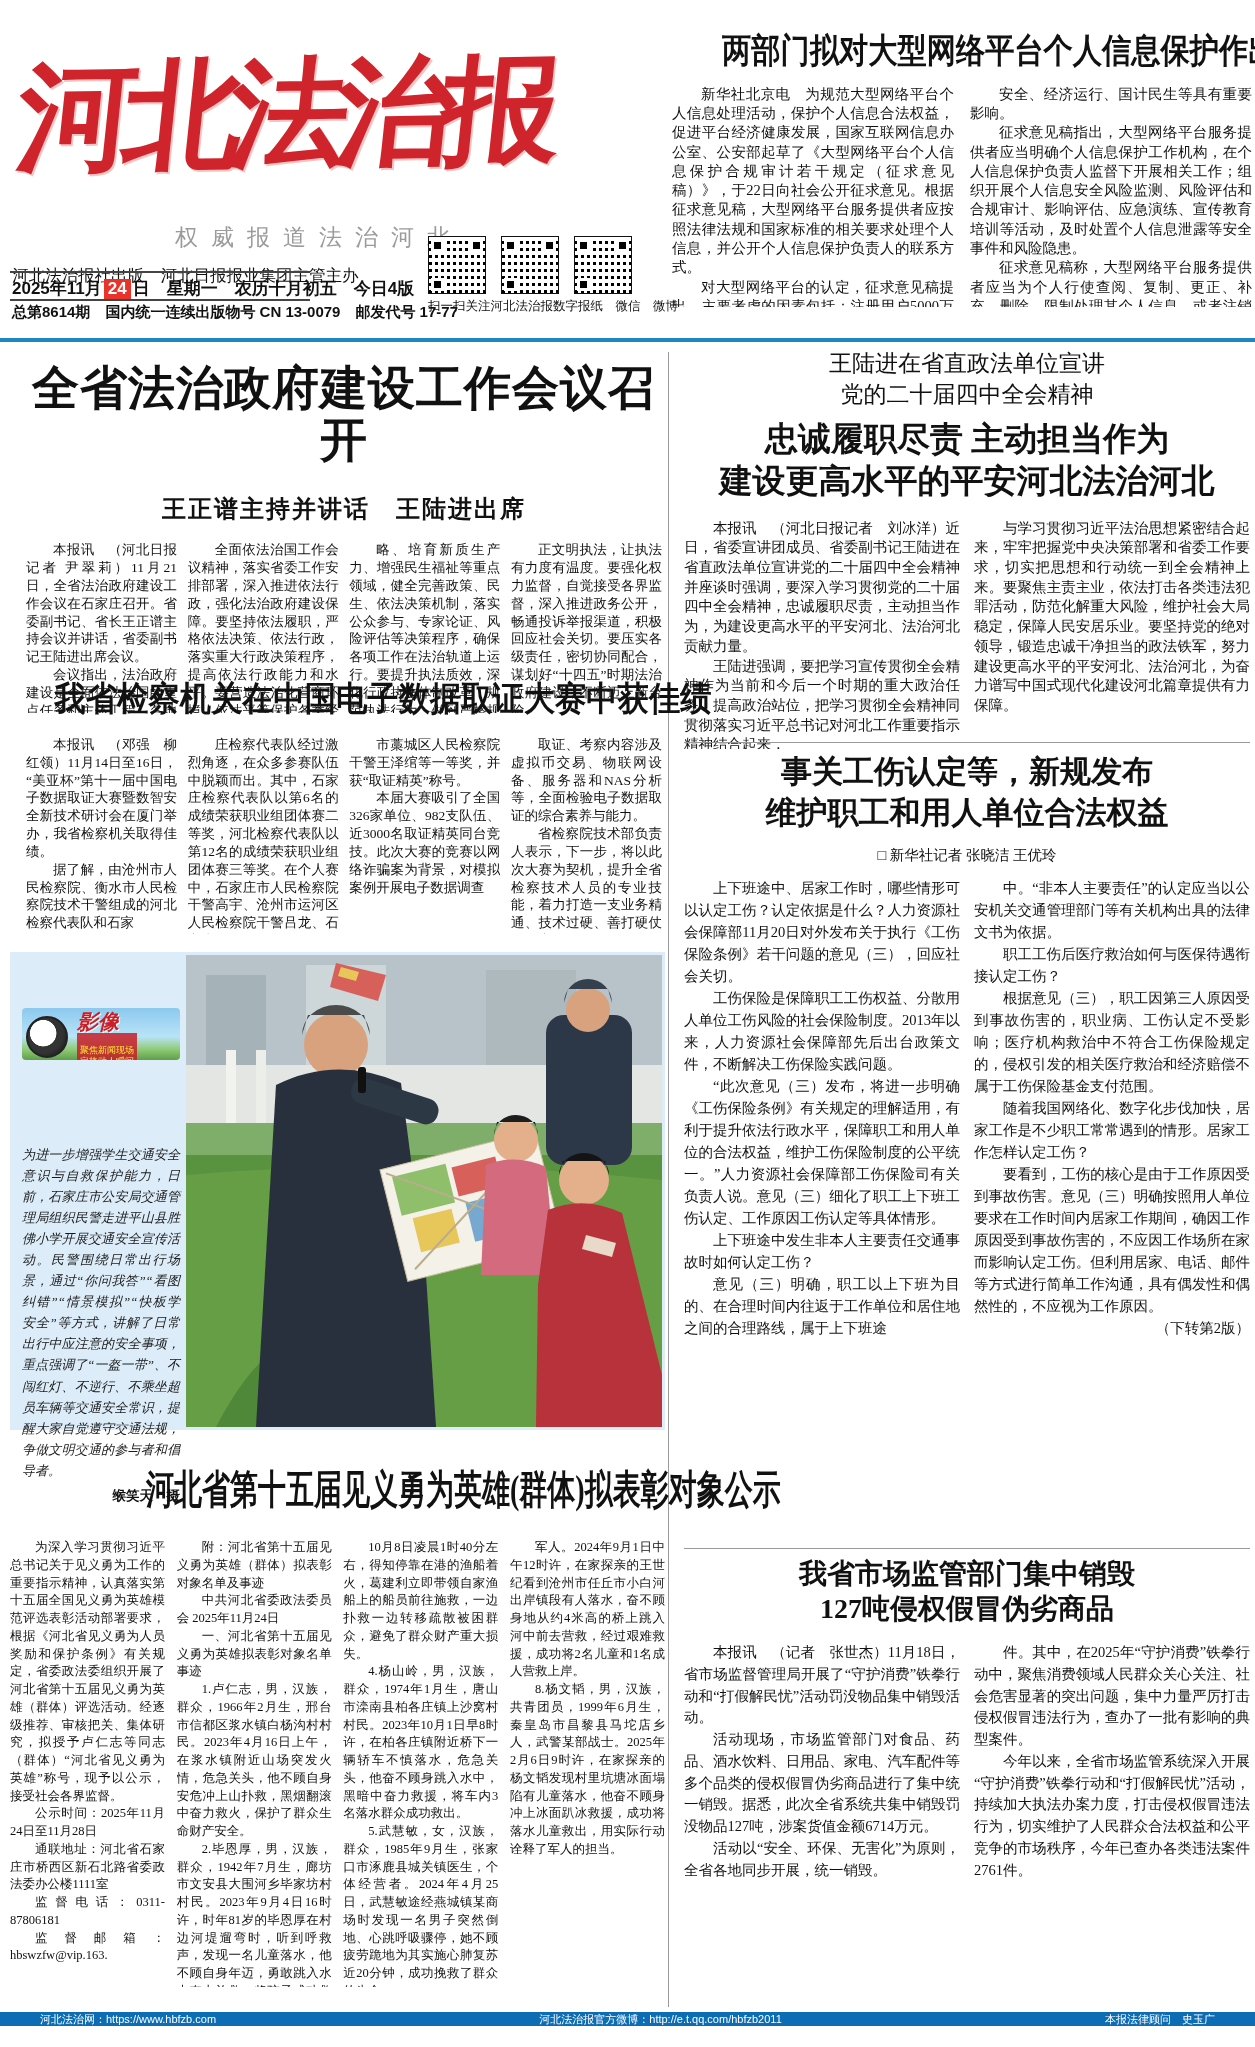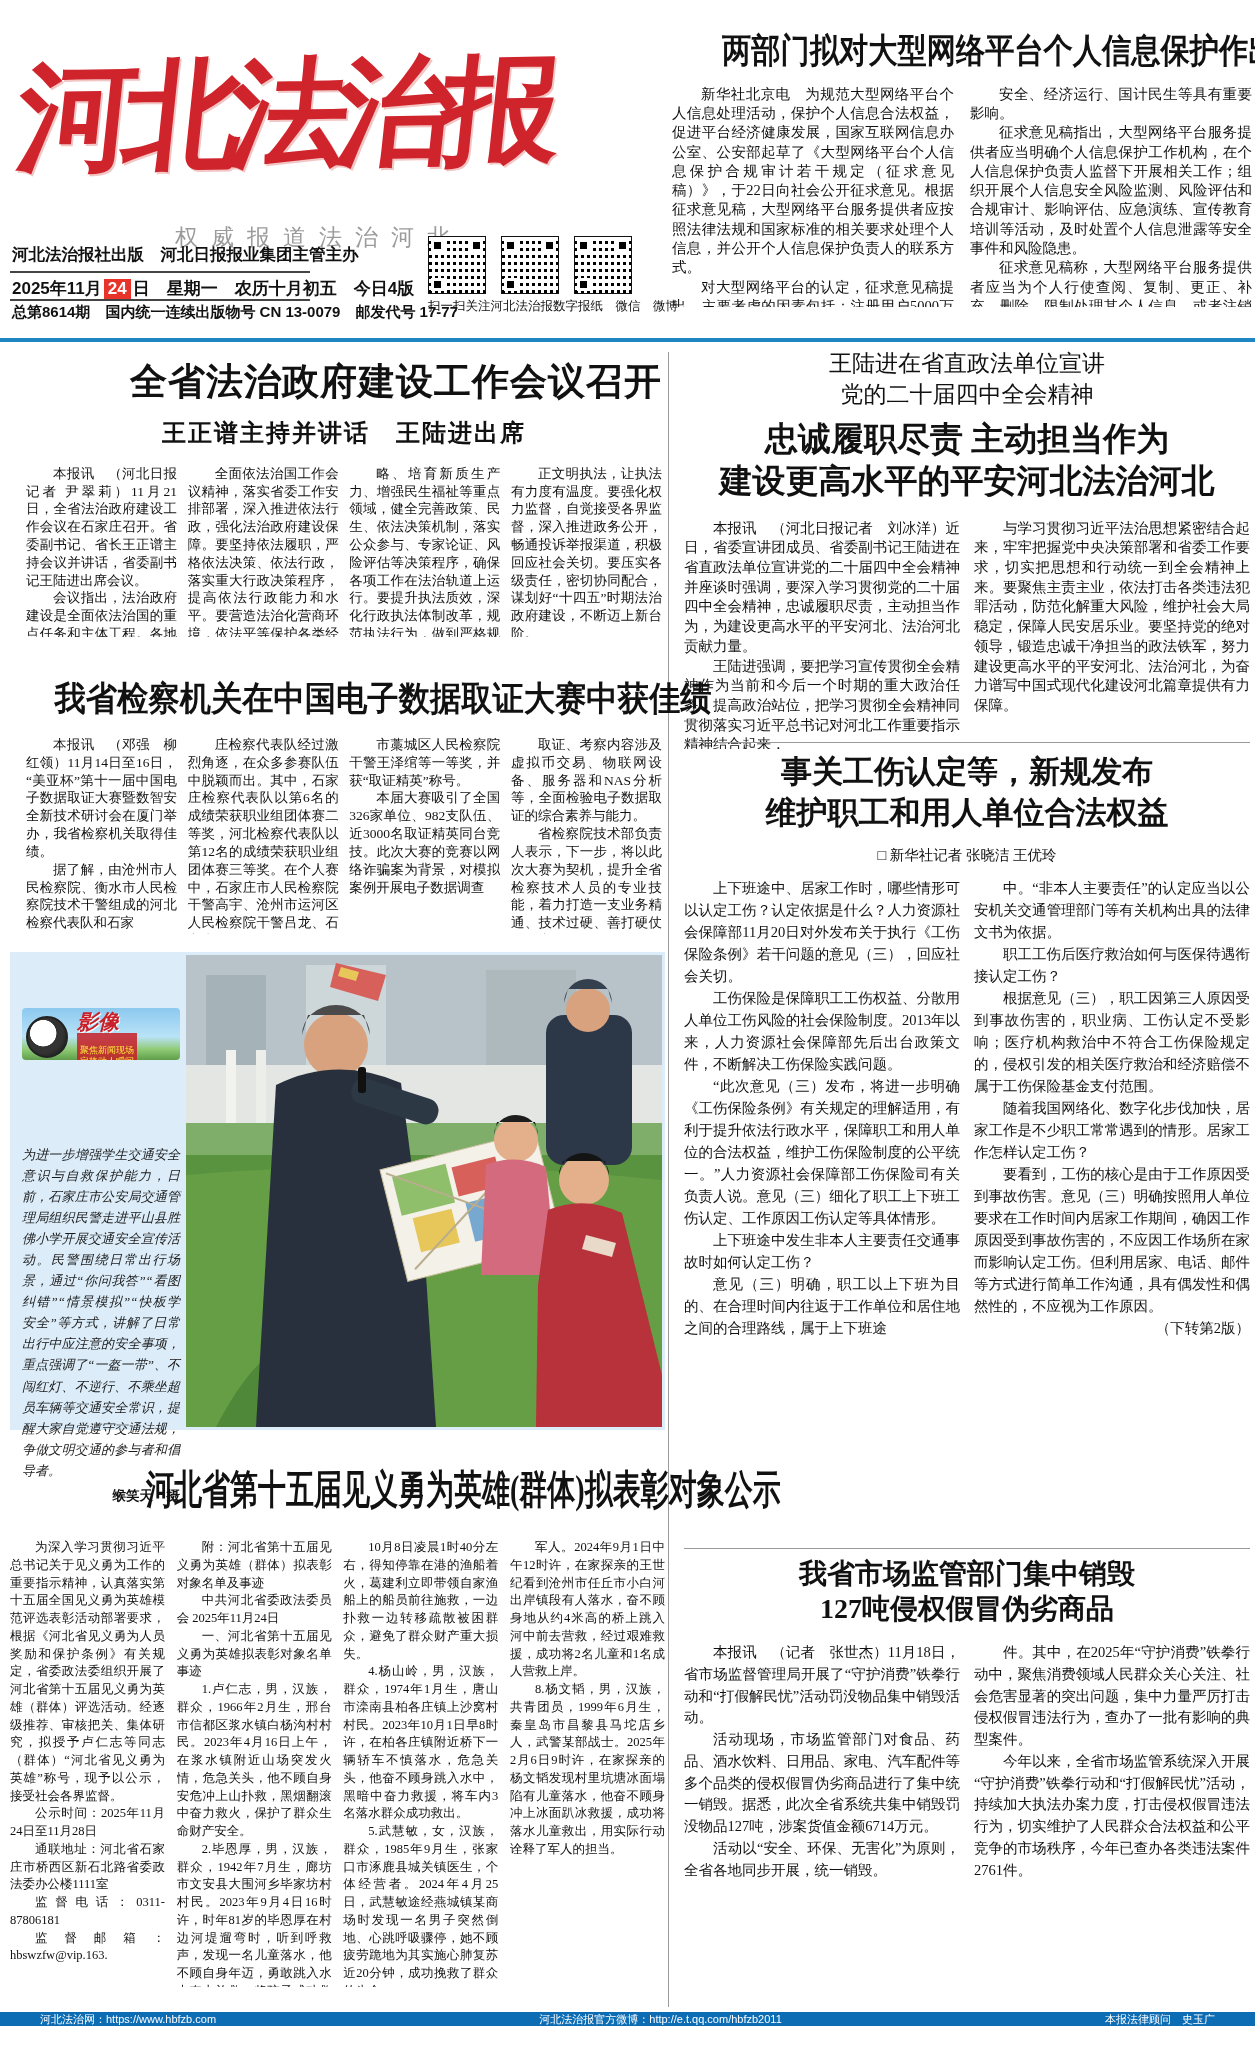--- a/index.html
+++ b/index.html
@@ -5,22 +5,22 @@
   html,body{margin:0;padding:0;background:#e9e9e9;}
   #page{position:relative;width:1255px;height:2047px;background:#ffffff;margin:0 auto;
         font-family:"Liberation Serif", serif;color:#111;overflow:hidden;}
   
   .masthead-title{position:absolute;left:18px;top:28px;width:520px;height:185px;
     color:#d0242c;font-family:"DejaVu Serif", serif;font-weight:bold;
     font-size:118px;line-height:170px;letter-spacing:-12px;white-space:nowrap;
     transform:skewX(-7deg) rotate(-1deg);text-shadow:2px 2px 0 #f3c6c6;}
   .tagline{position:absolute;left:175px;top:222px;font-family:"Liberation Sans",sans-serif;
     color:#9b9b9b;font-size:23px;letter-spacing:13px;white-space:nowrap;}
-  .publine{position:absolute;left:12px;top:244px;font-family:"Liberation Sans",sans-serif;
-    font-weight:bold;font-size:16.5px;white-space:nowrap;}
+  .publine{position:absolute;left:12px;top:265px;font-family:"Liberation Sans",sans-serif;
+    font-weight:normal;font-size:16.5px;white-space:nowrap;}
   .rule1{position:absolute;left:10px;top:271px;width:300px;height:2px;background:#444;}
   .dateline{position:absolute;left:12px;top:277px;font-family:"Liberation Sans",sans-serif;
     font-weight:bold;font-size:17px;white-space:nowrap;}
   .day-box{display:inline-block;background:#e8332a;color:#fff;padding:0 4px;margin:0 2px;}
   .rule2{position:absolute;left:10px;top:299px;width:300px;height:2px;background:#444;}
   .issueline{position:absolute;left:12px;top:303px;font-family:"Liberation Sans",sans-serif;
     font-weight:bold;font-size:15px;white-space:nowrap;}
   
   .qr-wrap{position:absolute;left:428px;top:236px;width:232px;height:78px;}
   .qr{position:relative;float:left;width:56px;height:56px;margin-right:15px;border:1px solid #111;
@@ -45,23 +45,23 @@
   .jumpnote{text-align:right;}
   
   .tr-art{position:absolute;left:672px;top:30px;width:580px;}
   .tr-title{text-align:center;font-size:34px;line-height:1.2;}
   .tr-cols{margin-top:14px;height:222px;}
   .tr-cols .col{width:282px;font-size:14.5px;line-height:1.33;}
   
   .blue-rule{position:absolute;left:0;top:338px;width:1255px;height:4px;background:#1f86c4;}
   
   .main-art{position:absolute;left:26px;top:362px;width:636px;}
-  .main-title{text-align:right;font-size:37px;line-height:1.1;letter-spacing:1px;}
+  .main-title{text-align:center;font-size:47px;line-height:1.1;letter-spacing:1px;}
   .main-sub{text-align:center;font-size:24px;font-family:Liberation Sans, sans-serif;
-     font-weight:bold;margin-top:14px;letter-spacing:2px;}
+     font-weight:bold;margin-top:28px;letter-spacing:2px;}
   .main-cols{margin-top:16px;height:172px;}
   .main-cols .col{width:151px;font-size:13.5px;line-height:1.32;}
   
   .vline{position:absolute;left:668px;top:352px;width:1px;height:1655px;background:#9a9a9a;}
   .hline{position:absolute;height:1px;background:#9a9a9a;}
   
   .spot-art{position:absolute;left:684px;top:348px;width:566px;}
   .spot-kicker{text-align:center;font-size:23px;line-height:1.35;font-family:"Liberation Serif",serif;}
   .spot-title{text-align:center;font-size:33px;line-height:1.28;margin-top:8px;}
   .spot-cols{margin-top:16px;height:230px;}

